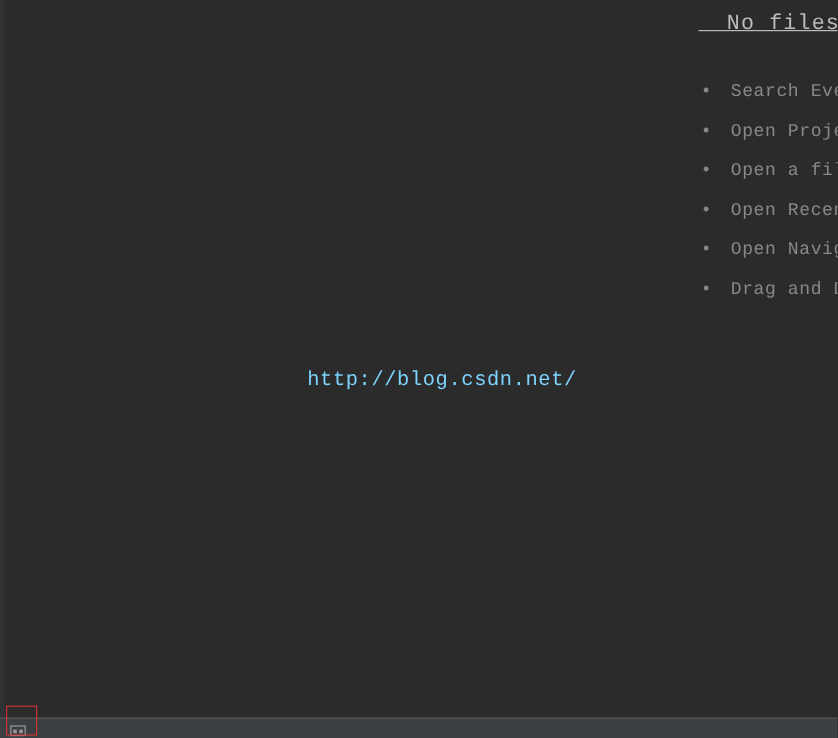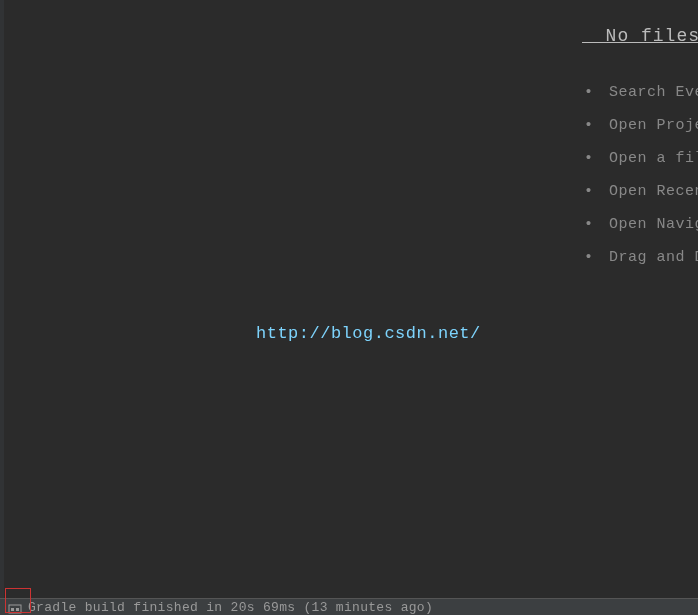--- a/index.html
+++ b/index.html
@@ -15,21 +15,20 @@
       overflow: hidden;
       position: relative;
     }
     .editor-area {
       position: absolute;
       top: 0;
       left: 4px;
       right: 0;
       height: 598px;
       background: #2b2b2b;
-      margin-top: 16px;
     }
     .welcome-title {
       position: absolute;
       top: 10px;
       left: 578px;
       color: #bbbbbb;
       font-size: 18px;
       white-space: pre;
       letter-spacing: 1px;
       text-decoration: underline;
@@ -128,14 +127,13 @@
 <div class="red-box"></div>
 
 <div class="status-bar">
   <span class="status-icon">
     <svg viewBox="0 0 14 12">
       <rect x="1" y="3" width="12" height="8" fill="none" stroke="#999" stroke-width="1"></rect>
       <rect x="3" y="6" width="3" height="3" fill="#999"></rect>
       <rect x="8" y="6" width="3" height="3" fill="#999"></rect>
     </svg>
   </span>
-  <span class="status-text">Gradle build finished in 20s 69ms (13 minutes ago)</span>
 </div>
 
 </body></html>

